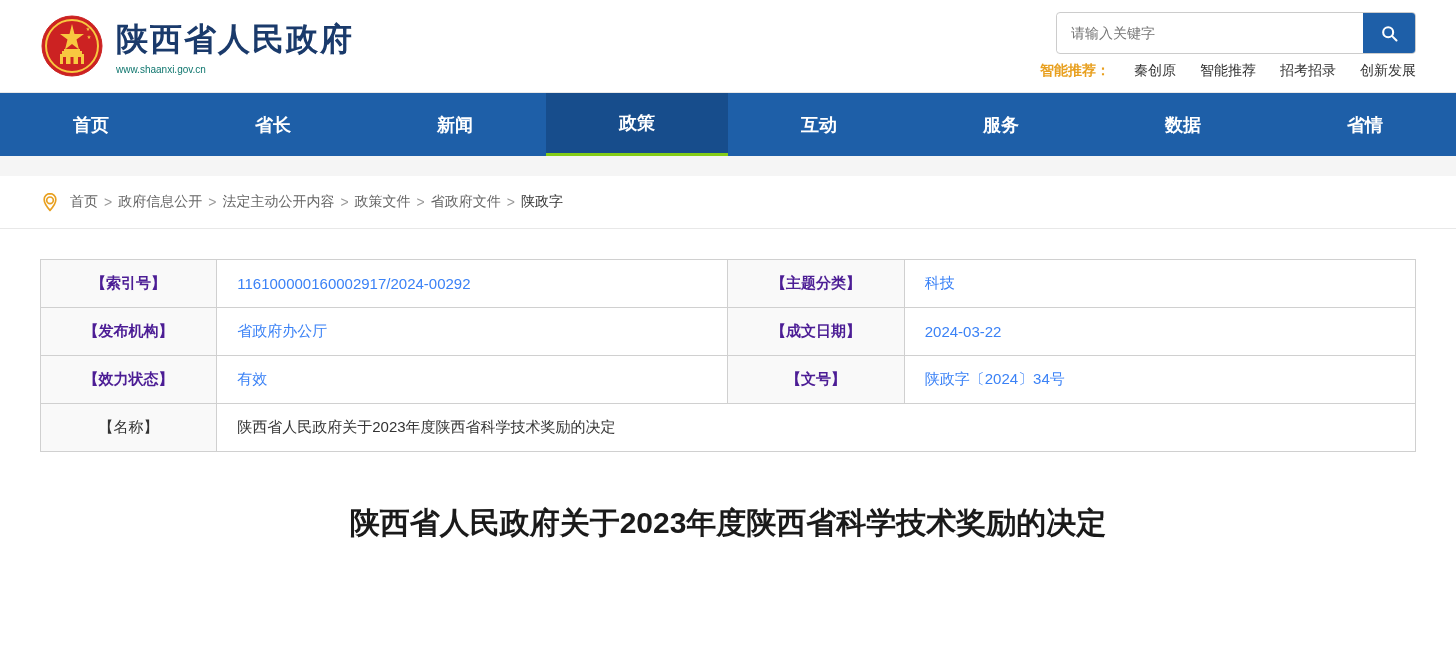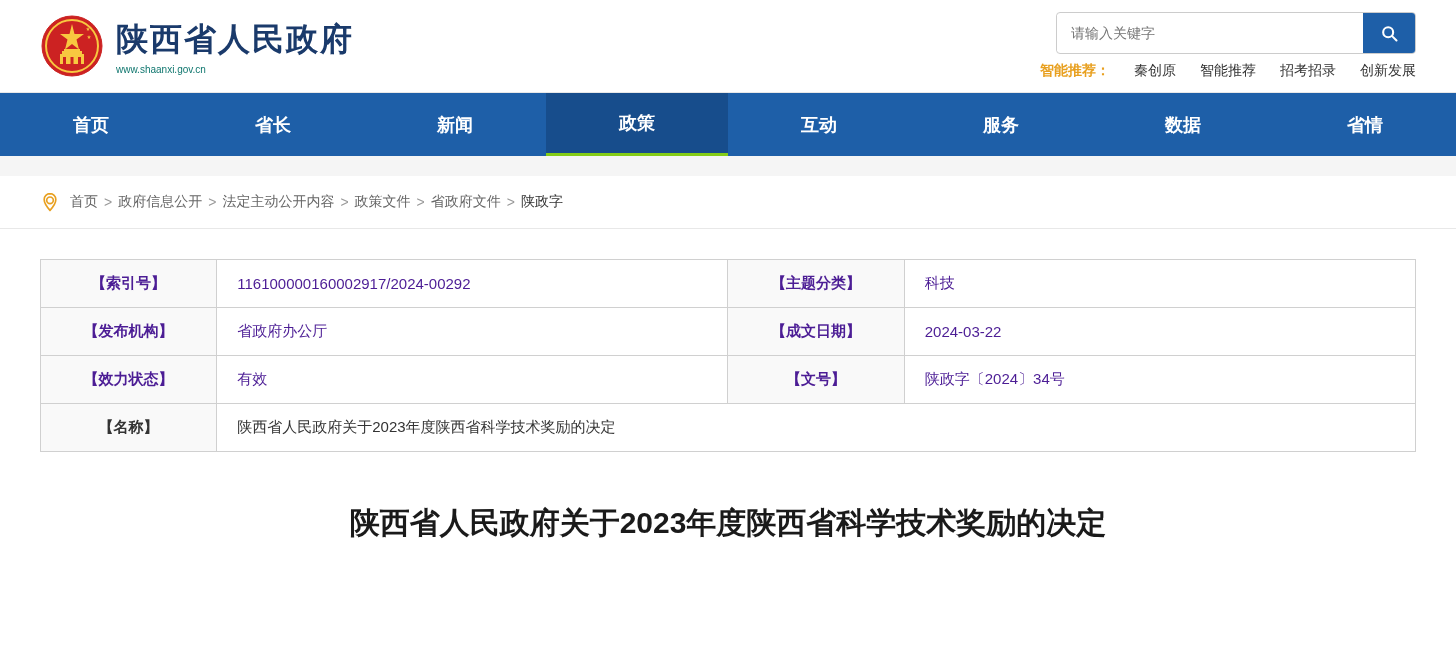--- a/index.html
+++ b/index.html
@@ -156,29 +156,29 @@
     }
     .doc-meta-table .label-cell {
       background: #f9f9f9;
       font-weight: bold;
       color: #4c1d95;
       width: 120px;
       text-align: center;
       white-space: nowrap;
     }
     .doc-meta-table .value-cell {
-      color: #4c1d95;
+      color: #3b82f6;
       width: 380px;
     }
     .doc-meta-table .name-row td {
       padding: 14px 20px;
     }
     .doc-meta-table .name-label {
       background: #f9f9f9;
-      font-weight: bold;
+      font-weight: normal;
       color: #333;
       text-align: center;
       width: 120px;
     }
     .doc-meta-table .name-value {
       color: #333;
     }
 
     
     .doc-title {

